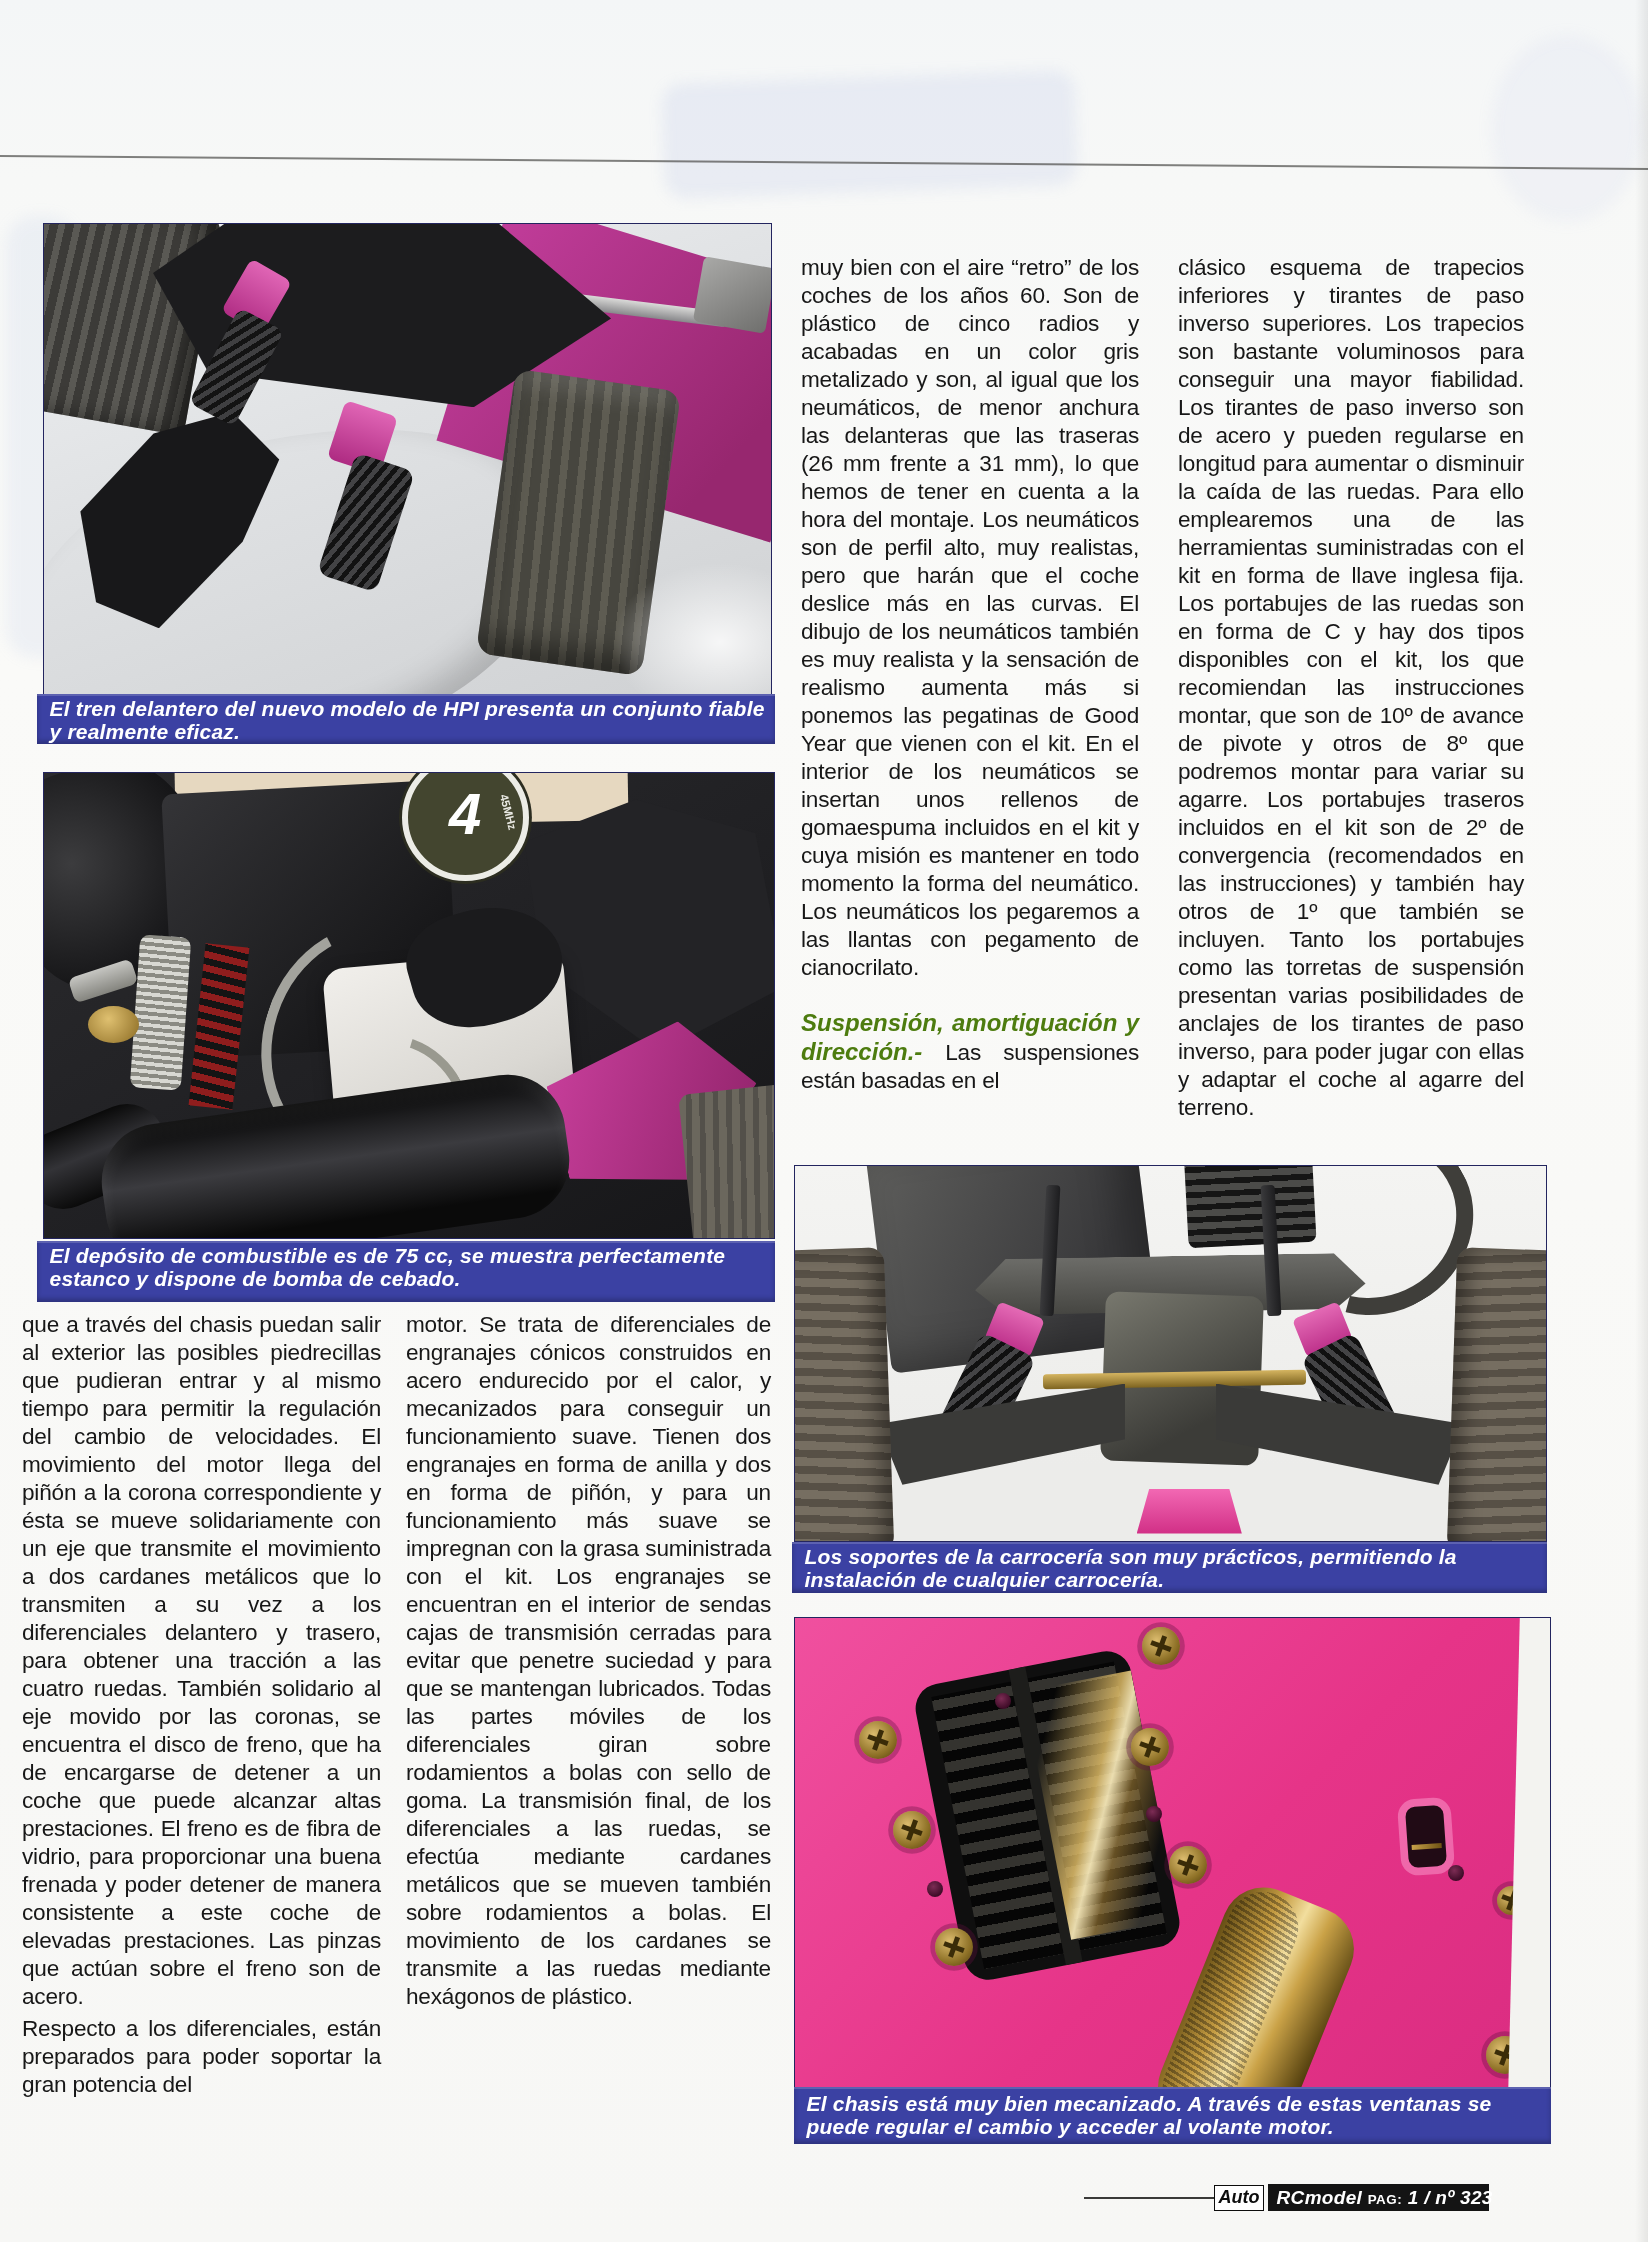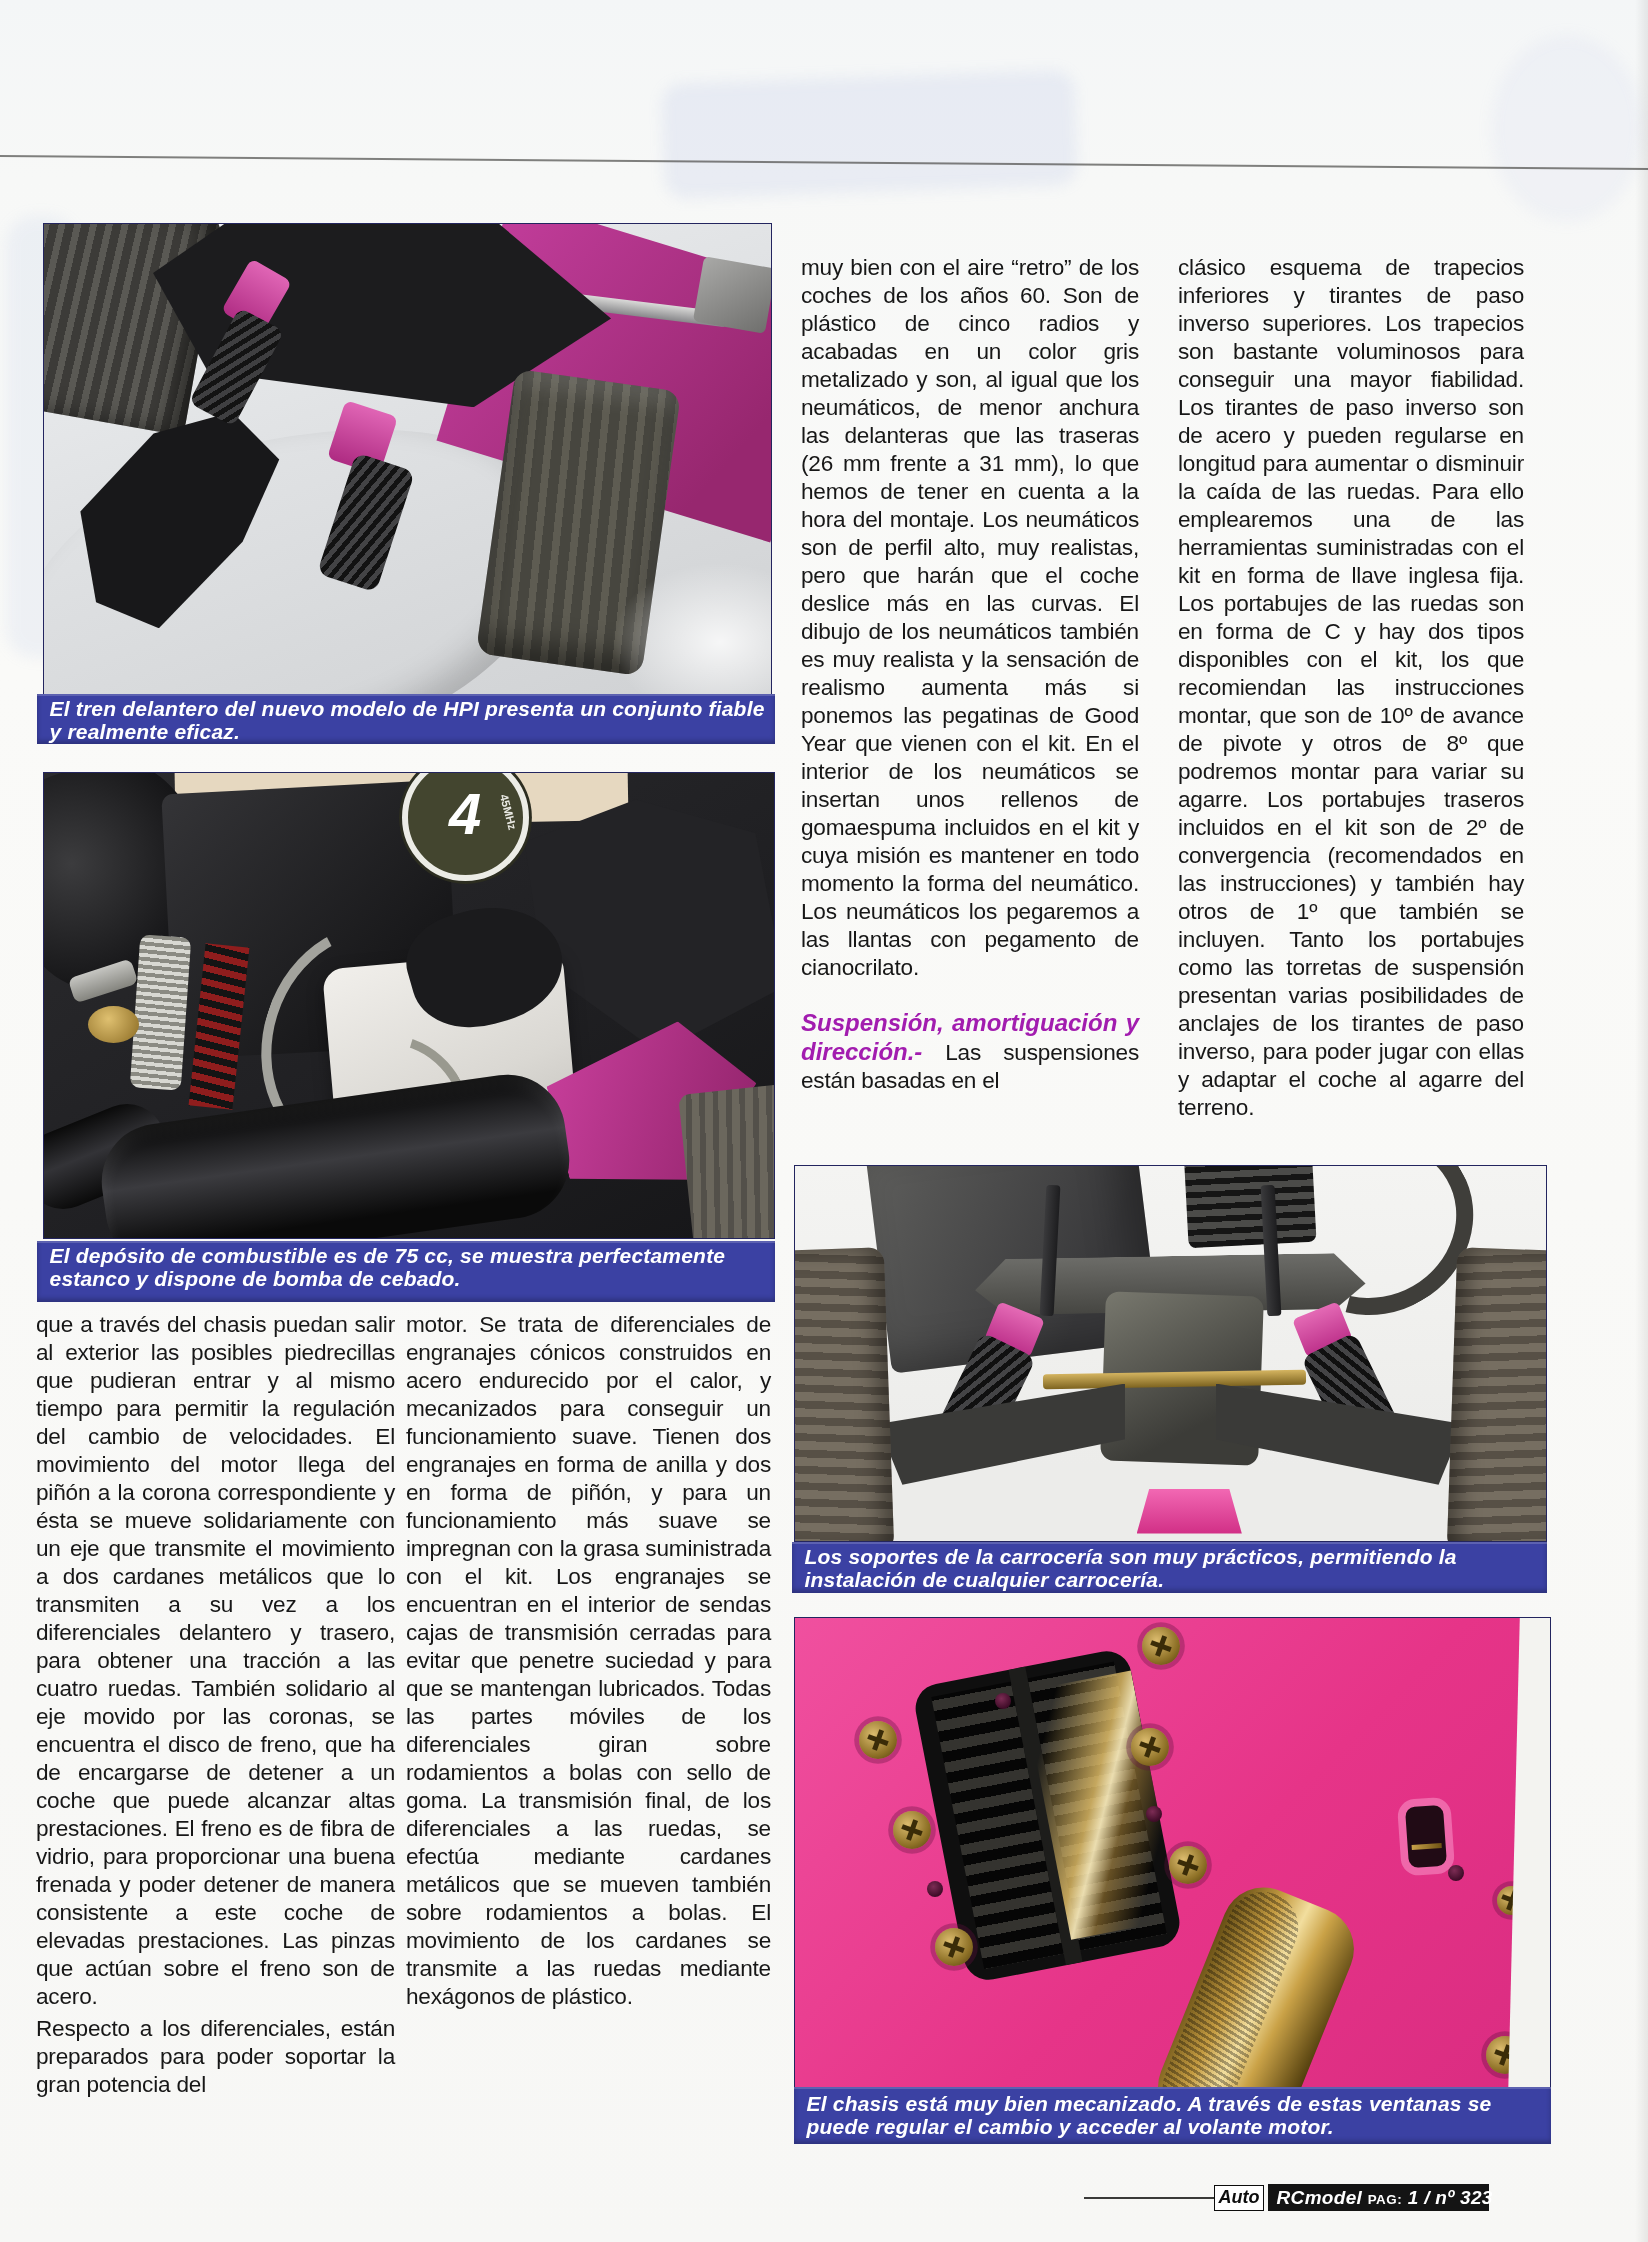--- a/index.html
+++ b/index.html
@@ -17,21 +17,21 @@
   .photo .abs{position:absolute;}
   
   .caption{position:absolute;background:#3b41a3;box-shadow:inset 0 1.9px 0 rgba(255,255,255,.18), inset 0 -2.9px 5.8px rgba(0,0,0,.25);
            color:#ffffff;font:italic 700 21px/23px "Liberation Sans", sans-serif;
            padding:2.9px 9.6px 2.9px 12.5px;letter-spacing:0.2px;box-sizing:border-box;}
   
   .col{position:absolute;color:#171717;font:400 22.6px/28px "Liberation Sans", sans-serif;
        text-align:justify;letter-spacing:-0.2px;}
   .col p.para{margin:4px;hyphens:auto;-webkit-hyphens:auto;}
   .col p.gap{margin-top:27px;}
-  .subhead{font:italic 700 24px/28px "Liberation Sans", sans-serif;color:#a21caf;letter-spacing:0;}
+  .subhead{font:italic 700 24px/28px "Liberation Sans", sans-serif;color:#4d7c0f;letter-spacing:0;}
   
   .footer-rule{position:absolute;left:1084px;top:2197px;width:133px;height:1.9px;background:#3a3a38;}
   .footer-brand{position:absolute;left:1214px;top:2185px;width:50px;height:26px;background:#fff;
                 border:1.9px solid #0c0c0c;box-sizing:border-box;color:#0c0c0c;
                 font:italic 700 18px/22px "Liberation Sans", sans-serif;text-align:center;}
   .footer-bar{position:absolute;left:1268px;top:2184px;width:221px;height:27px;background:#141414;
               color:#fff;box-sizing:border-box;padding:1.9px 0 0 8.6px;white-space:nowrap;
               font:italic 700 19px/23px "Liberation Sans", sans-serif;letter-spacing:0.3px;}
   .footer-bar .pag{font:700 13.4px/23px "Liberation Sans", sans-serif;letter-spacing:0.5px;}
   
@@ -153,21 +153,21 @@
   <div class="pdot" style="left:86.5%;top:52.5%;"></div>
   <div class="abs" style="left:81%;top:40%;width:5%;height:13%;background:#210b15;border-radius:9.6px;transform:rotate(-4deg);box-shadow:0 0 0 7.7px rgba(255,170,214,.45);">
     <div class="abs" style="left:10%;top:62%;width:80%;height:8%;background:linear-gradient(90deg,#caa24a,#6e5214);"></div>
   </div>
   <div class="abs" style="left:95.2%;top:-2%;width:6.5%;height:105%;background:#f3f3f0;transform:rotate(1.4deg);"></div>
 </div>
 <div class="caption" style="left:794px;top:2087px;width:757px;height:57px;padding-top:4.8px;">
   <span>El chasis está muy bien mecanizado. A través de estas ventanas se puede regular el cambio y acceder al volante motor.</span>
 </div>
 
-<div class="col" style="left:32px;top:1307px;width:367px;">
+<div class="col" style="left:18px;top:1307px;width:367px;">
     <p class="para" lang="es">que a través del chasis puedan salir al exterior las posibles piedrecillas que pudieran entrar y al mismo tiempo para permitir la regulación del cambio de velocidades. El movimiento del motor llega del piñón a la corona correspondiente y ésta se mueve solidariamente con un eje que transmite el movimiento a dos cardanes metálicos que lo transmiten a su vez a los diferenciales delantero y trasero, para obtener una tracción a las cuatro ruedas. También solidario al eje movido por las coronas, se encuentra el disco de freno, que ha de encargarse de detener a un coche que puede alcanzar altas prestaciones. El freno es de fibra de vidrio, para proporcionar una buena frenada y poder detener de manera consistente a este coche de elevadas prestaciones. Las pinzas que actúan sobre el freno son de acero.</p>
     <p class="para" lang="es">Respecto a los diferenciales, están preparados para poder soportar la gran potencia del</p>
   </div>
 <div class="col" style="left:402px;top:1307px;width:373px;">
     <p class="para" lang="es">motor. Se trata de diferenciales de engranajes cónicos construidos en acero endurecido por el calor, y mecanizados para conseguir un funcionamiento suave. Tienen dos engranajes en forma de anilla y dos en forma de piñón, y para un funcionamiento más suave se impregnan con la grasa suministrada con el kit. Los engranajes se encuentran en el interior de sendas cajas de transmisión cerradas para evitar que penetre suciedad y para que se mantengan lubricados. Todas las partes móviles de los diferenciales giran sobre rodamientos a bolas con sello de goma. La transmisión final, de los diferenciales a las ruedas, se efectúa mediante cardanes metálicos que se mueven también sobre rodamientos a bolas. El movimiento de los cardanes se transmite a las ruedas mediante hexágonos de plástico.</p>
   </div>
 
 <div class="footer-rule"></div>
 <div class="footer-brand">
   <span>Auto</span>

